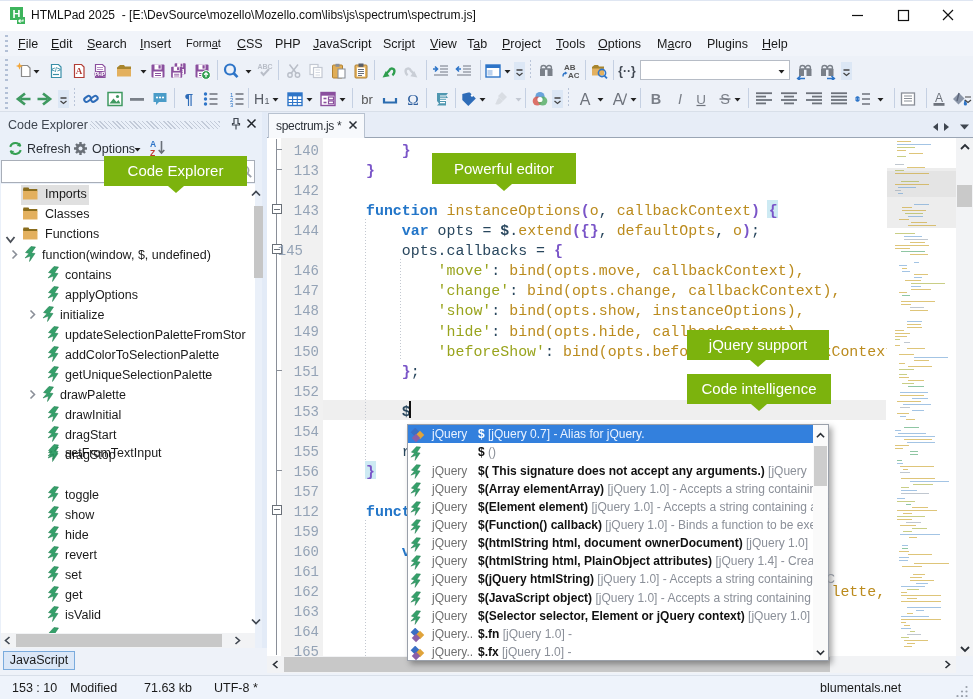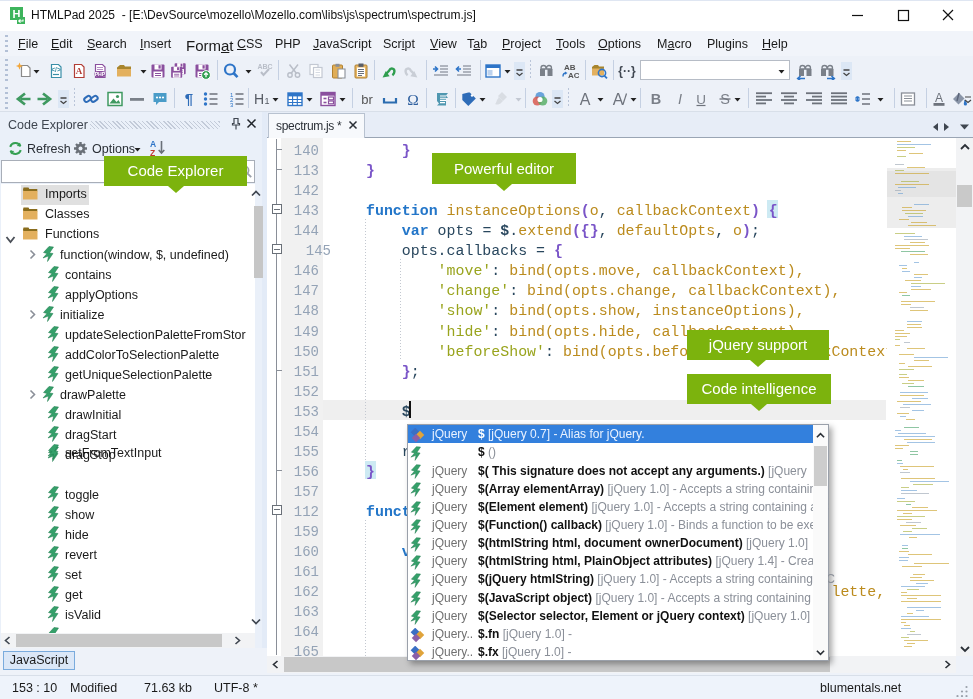--- a/index.html
+++ b/index.html
@@ -32,21 +32,21 @@
 <svg class="a" style="left:845px;top:5px" width="120" height="22" viewBox="0 0 120 22">
     <path d="M7 10.5 h11" stroke="#111" stroke-width="1.2"></path>
     <rect x="53.5" y="5.5" width="10" height="10" fill="none" stroke="#111" stroke-width="1.2"></rect>
     <path d="M98 5 l10 10 M108 5 l-10 10" stroke="#111" stroke-width="1.2"></path>
   </svg>
 <div class="a" style="left:0;top:31px;width:973px;height:25px;background:#f1f4fa"></div>
 <div class="a" style="left:18px;top:37px;font-size:12.5px;color:#1a1a1a"><u>F</u>ile</div>
 <div class="a" style="left:51px;top:37px;font-size:12.5px;color:#1a1a1a"><u>E</u>dit</div>
 <div class="a" style="left:87px;top:37px;font-size:12.5px;color:#1a1a1a"><u>S</u>earch</div>
 <div class="a" style="left:140px;top:37px;font-size:12.5px;color:#1a1a1a"><u>I</u>nsert</div>
-<div class="a" style="left:186px;top:37px;font-size:15px;color:#1a1a1a">Form<u>a</u>t</div>
+<div class="a" style="left:186px;top:37px;font-size:11px;color:#1a1a1a">Form<u>a</u>t</div>
 <div class="a" style="left:237px;top:37px;font-size:12.5px;color:#1a1a1a"><u>C</u>SS</div>
 <div class="a" style="left:275px;top:37px;font-size:12.5px;color:#1a1a1a">PHP</div>
 <div class="a" style="left:313px;top:37px;font-size:12.5px;color:#1a1a1a"><u>J</u>avaScript</div>
 <div class="a" style="left:383px;top:37px;font-size:12.5px;color:#1a1a1a">Scr<u>i</u>pt</div>
 <div class="a" style="left:430px;top:37px;font-size:12.5px;color:#1a1a1a"><u>V</u>iew</div>
 <div class="a" style="left:467px;top:37px;font-size:12.5px;color:#1a1a1a">T<u>a</u>b</div>
 <div class="a" style="left:502px;top:37px;font-size:12.5px;color:#1a1a1a"><u>P</u>roject</div>
 <div class="a" style="left:556px;top:37px;font-size:12.5px;color:#1a1a1a"><u>T</u>ools</div>
 <div class="a" style="left:598px;top:37px;font-size:12.5px;color:#1a1a1a"><u>O</u>ptions</div>
 <div class="a" style="left:657px;top:37px;font-size:12.5px;color:#1a1a1a">M<u>a</u>cro</div>
@@ -473,21 +473,21 @@
         <path d="M1 3.5 l0.5-2 h5 l0.8 1.5 h8 v2.5 h-14 z" fill="#8a6d1e"></path>
         <path d="M1 5 h14.5 v8.5 h-14.5 z" fill="#e3b05e"></path>
       </svg></span>Classes</div>
 <div class="a" style="left:5px;top:230px"><svg class="mi" style="vertical-align:-1px" width="11" height="9" viewBox="0 0 11 9">
       <path d="M1.5 1 l4 5 4-5" stroke="#4a4f57" stroke-width="1.8" fill="none"></path>
     </svg></div>
 <div class="trow" style="left:22px;top:226px;width:224px;overflow:hidden"><span style="margin-right:6px"><svg class="mi" style="vertical-align:-3px" width="17" height="15" viewBox="0 0 17 15">
         <path d="M1 3.5 l0.5-2 h5 l0.8 1.5 h8 v2.5 h-14 z" fill="#8a6d1e"></path>
         <path d="M1 5 h14.5 v8.5 h-14.5 z" fill="#e3b05e"></path>
       </svg></span>Functions</div>
-<div class="trow" style="left:29px;top:246px;width:217px;overflow:hidden"><svg class="mi" style="vertical-align:-1px;margin-right:6px" width="7" height="11" viewBox="0 0 7 11">
+<div class="trow" style="left:11px;top:246px;width:217px;overflow:hidden"><svg class="mi" style="vertical-align:-1px;margin-right:6px" width="7" height="11" viewBox="0 0 7 11">
       <path d="M1.5 1.5 l4 4 -4 4" stroke="#8a8f98" stroke-width="1.6" fill="none"></path>
     </svg><span style="margin-right:6px"><svg class="mi" style="vertical-align:-3px" width="12" height="16" viewBox="0 0 12 16">
         <path d="M7 0.5 L1.5 6.5 l3.5 1 -4 4.5 5.5-2 -1 5.5 5.5-8 -3.5-0.5 4-6 z" fill="#35a06a" stroke="#1e7a4d" stroke-width="0.5"></path>
       </svg></span>function(window, $, undefined)</div>
 <div class="trow" style="left:47px;top:266px;width:199px;overflow:hidden"><span style="margin-right:6px"><svg class="mi" style="vertical-align:-3px" width="12" height="16" viewBox="0 0 12 16">
         <path d="M7 0.5 L1.5 6.5 l3.5 1 -4 4.5 5.5-2 -1 5.5 5.5-8 -3.5-0.5 4-6 z" fill="#35a06a" stroke="#1e7a4d" stroke-width="0.5"></path>
       </svg></span>contains</div>
 <div class="trow" style="left:47px;top:286px;width:199px;overflow:hidden"><span style="margin-right:6px"><svg class="mi" style="vertical-align:-3px" width="12" height="16" viewBox="0 0 12 16">
         <path d="M7 0.5 L1.5 6.5 l3.5 1 -4 4.5 5.5-2 -1 5.5 5.5-8 -3.5-0.5 4-6 z" fill="#35a06a" stroke="#1e7a4d" stroke-width="0.5"></path>
       </svg></span>applyOptions</div>
@@ -586,21 +586,21 @@
 <div class="a" style="left:274px;top:509.4px;width:6px;height:1px;background:#6a7078"></div>
 <div class="a" style="left:277px;top:149.0px;width:5px;height:1px;background:#8a8f98"></div>
 <div class="a" style="left:277px;top:169.1px;width:5px;height:1px;background:#8a8f98"></div>
 <div class="a" style="left:277px;top:369.6px;width:5px;height:1px;background:#8a8f98"></div>
 <div class="a" style="left:277px;top:469.8px;width:5px;height:1px;background:#8a8f98"></div>
 <div class="num" style="left:283px;top:139.0px">140</div>
 <div class="num" style="left:283px;top:159.1px">113</div>
 <div class="num" style="left:283px;top:179.1px">142</div>
 <div class="num" style="left:283px;top:199.2px">143</div>
 <div class="num" style="left:283px;top:219.2px">144</div>
-<div class="num" style="left:295px;top:239.2px">145</div>
+<div class="num" style="left:267px;top:239.2px">145</div>
 <div class="num" style="left:283px;top:259.3px">146</div>
 <div class="num" style="left:283px;top:279.4px">147</div>
 <div class="num" style="left:283px;top:299.4px">148</div>
 <div class="num" style="left:283px;top:319.5px">149</div>
 <div class="num" style="left:283px;top:339.5px">150</div>
 <div class="num" style="left:283px;top:359.6px">151</div>
 <div class="num" style="left:283px;top:379.6px">152</div>
 <div class="num" style="left:283px;top:399.7px">153</div>
 <div class="num" style="left:283px;top:419.7px">154</div>
 <div class="num" style="left:283px;top:439.8px">155</div>

